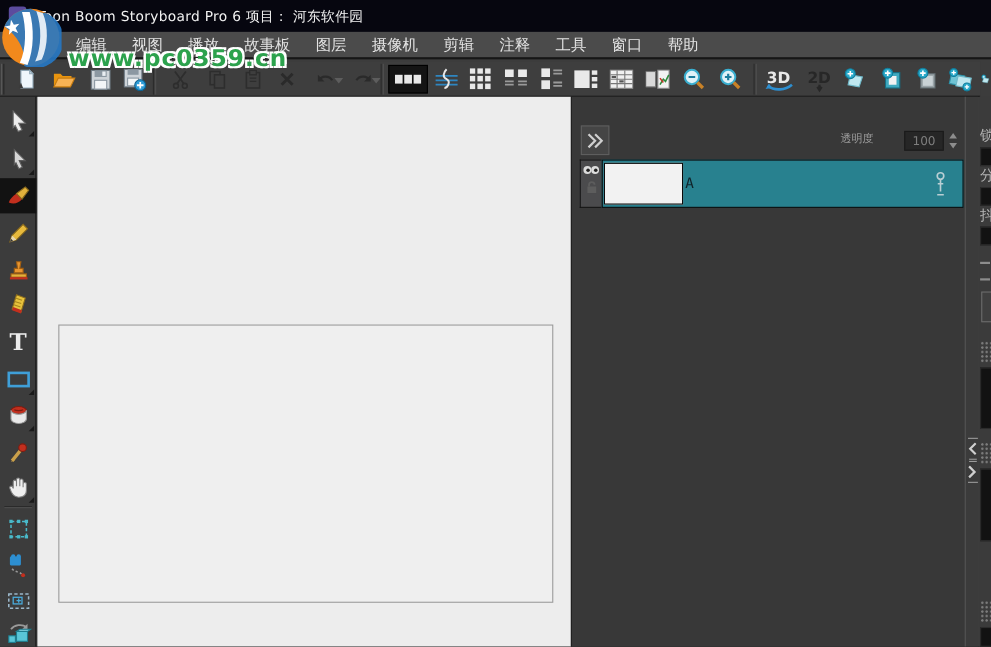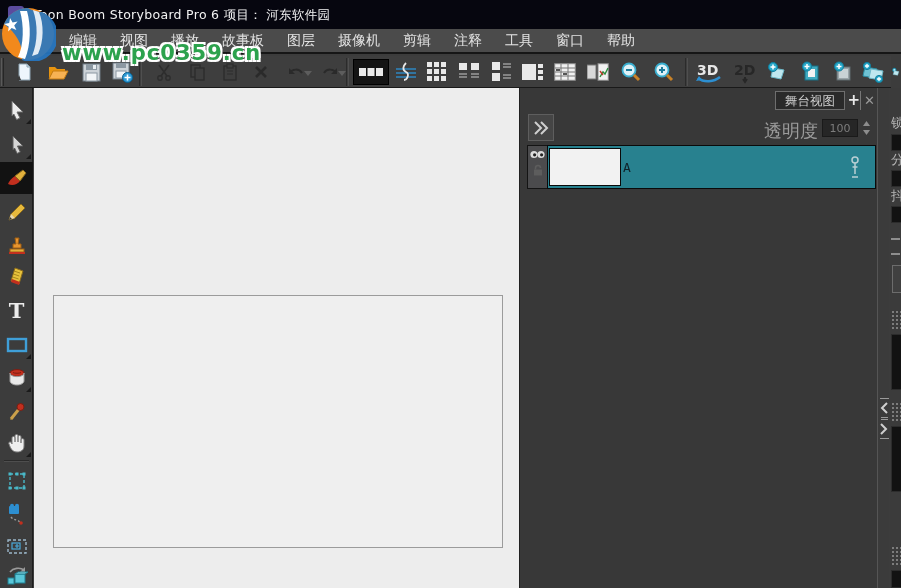--- a/index.html
+++ b/index.html
@@ -35,21 +35,21 @@
   .canvas { position:absolute; left:34px; top:88px; width:485px; height:500px; background:#ededed; }
   .camera-frame { position:absolute; left:19px; top:207px; width:450px; height:253px; background:#efefef; border:1px solid #9b9b9b; }
 
   
   .stage { position:absolute; left:519px; top:88px; width:358px; height:500px; background:#383838; border-left:1px solid #202020; }
   .tabbar { position:absolute; left:0; top:0; width:100%; height:25px; }
   .tab { position:absolute; right:32px; top:3px; height:19px; padding:0 9px; background:#2a2a2a; border:1px solid #6e6e6e; color:#cfcfcf; font-size:12.5px; line-height:17px; }
   .tab-add { position:absolute; right:17px; top:3px; color:#e8e8e8; font-size:15px; font-weight:bold; line-height:19px; }
   .tab-close { position:absolute; right:2px; top:3px; color:#9a9a9a; font-size:13px; font-weight:bold; line-height:19px; border-left:1px solid #777; padding-left:3px; }
   .collapse-btn { position:absolute; left:8px; top:26px; width:26px; height:27px; background:#454545; border:1px solid #5e5e5e; display:flex; align-items:center; justify-content:center; }
-  .opacity-label { position:absolute; left:244px; top:31px; color:#9c9c9c; font-size:18px; }
+  .opacity-label { position:absolute; left:244px; top:31px; color:#9c9c9c; font-size:10px; }
   .opacity-input { position:absolute; left:302px; top:31px; width:36px; height:18px; background:#262626; border:1px solid #1a1a1a; color:#7d7d7d; font-size:11px; text-align:center; font-family:"DejaVu Sans","Liberation Sans",sans-serif; }
   .spinner { position:absolute; left:342px; top:32px; }
 
   .layer-row { position:absolute; left:7px; width:349px; height:44px; display:flex; }
   .layer-icons { width:20px; height:44px; background:#4b4b4d; border:1px solid #141414; border-right:none; display:flex; flex-direction:column; align-items:center; padding-top:4px; gap:5px; }
   .layer-body { position:relative; flex:1; border:1px solid #0a0a0a; display:flex; align-items:center; }
   .layer-body.sel { background:#28818f; }
   .layer-body.norm { background:#3f3f3f; }
   .thumb { width:72px; height:38px; background:#f2f2f2; border:1px solid #0a0a0a; margin-left:1px; }
   .layer-name { margin-left:2px; font-size:13px; font-family:"DejaVu Sans Mono","Liberation Mono",monospace; }
@@ -430,25 +430,20 @@
           <rect x="3" y="14" width="6" height="6" fill="#59c6d8" stroke="#1e7e90"></rect>
         </svg>
     </div>
   </div>
 
   <div class="canvas">
     <div class="camera-frame"></div>
   </div>
 
   <div class="stage">
-    <div class="tabbar">
-      <div class="tab">舞台视图</div>
-      <div class="tab-add">+</div>
-      <div class="tab-close">✕</div>
-    </div>
 
     <div class="collapse-btn">
       <svg width="16" height="14" viewBox="0 0 16 14">
           <path d="M2 1l6 6-6 6M8 1l6 6-6 6" fill="none" stroke="#cfcfcf" stroke-width="2"></path>
         </svg>
     </div>
 
     <span class="opacity-label">透明度</span>
     <input class="opacity-input" readonly="" value="100" style="">
     <div class="spinner">

